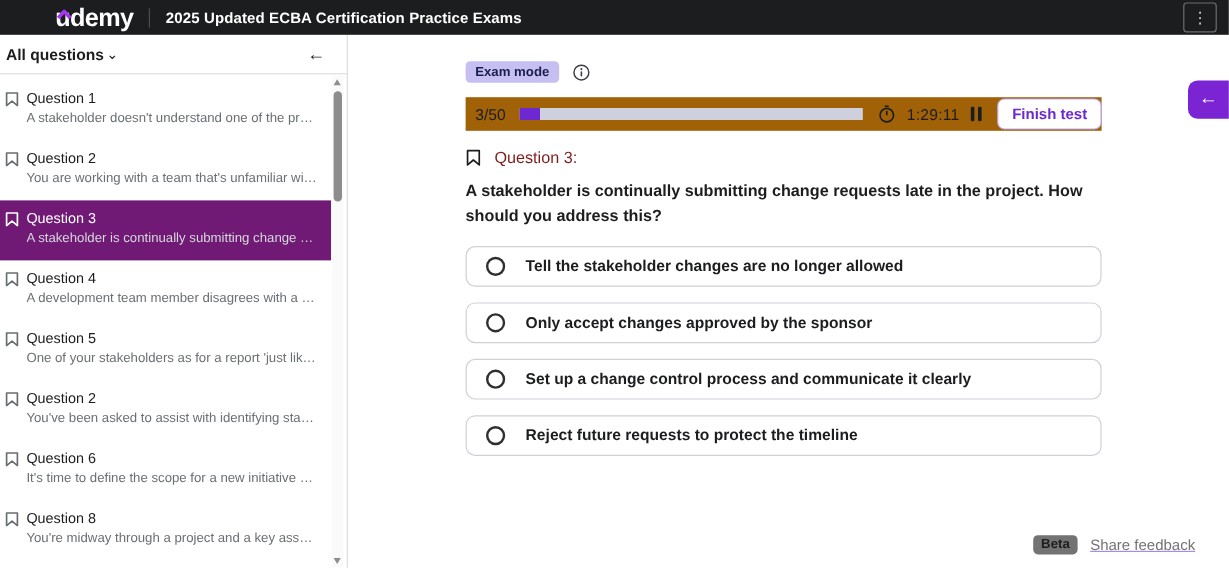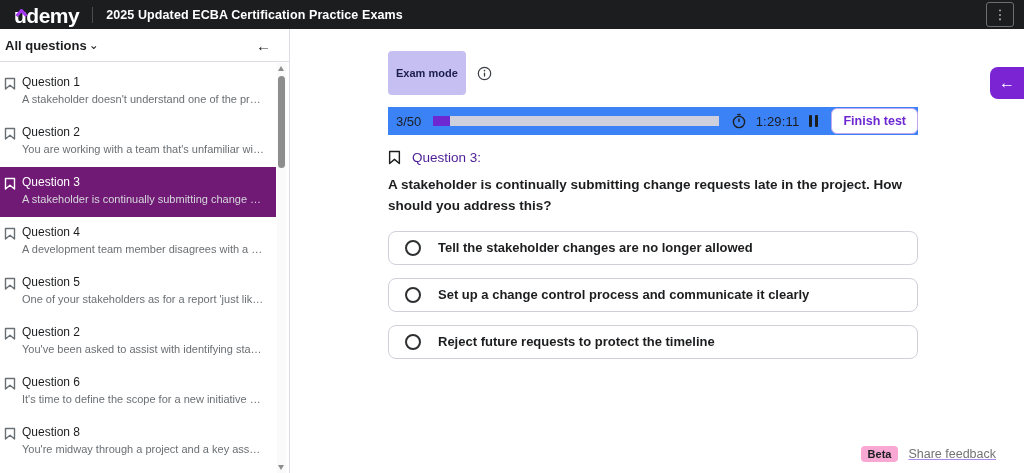--- a/index.html
+++ b/index.html
@@ -1,21 +1,21 @@
 <!DOCTYPE html>
 <html><head>
 <meta charset="utf-8">
 <style>
   * { margin:0; padding:0; box-sizing:border-box; }
   html,body { width:1024px; height:473px; overflow:hidden; background:#fff;
     font-family:"Liberation Sans", sans-serif; }
 
   
   .header { position:absolute; left:0; top:0; width:1024px; height:29px;
-    background:#1c1d1f; display:flex; align-items:center; overflow:hidden; z-index:30; }
+    background:#1c1d1f; display:flex; align-items:center; overflow:hidden; z-index:30;padding-left:32px; }
   .logo { position:relative; margin-left:14px; color:#fff; font-weight:700;
     font-size:21px; letter-spacing:-0.5px; line-height:1; padding-top:2px; }
   .logo-caret { position:absolute; top:-4px; left:1px; }
   .header-divider { width:1px; height:16px; background:#4a4c4f; margin:0 13px 0 13px; }
   .header-title { color:#fff; font-size:12.5px; font-weight:700; letter-spacing:0.1px; }
   .kebab-btn { margin-left:auto; margin-right:10px; width:28px; height:25px;
     border:1px solid #6a6f73; border-radius:3px; color:#d4d6d8; font-size:13px;
     display:flex; align-items:center; justify-content:center; cursor:pointer;
     background:transparent; line-height:1; }
 
@@ -52,50 +52,50 @@
   .scroll-down { position:absolute; bottom:3px; left:1px; width:0; height:0;
     border-left:3.5px solid transparent; border-right:3.5px solid transparent;
     border-top:5px solid #8d8d8d; }
 
   
   .main { position:absolute; left:291px; top:29px; right:0; bottom:0; background:#fff; }
   .content { width:530px; margin-left:97px; padding-top:22px; }
 
   .badge-row { display:flex; align-items:center; gap:11px; }
   .exam-badge { background:#c5bff2; color:#1c1d4f; font-size:11px; font-weight:700;
-    padding:16px 8px; border-radius:4px; line-height:1.1; }
-
-  .progress-row { margin-top:12px; height:28px; background:#3b82f6; display:flex;
+    padding:3px 8px; border-radius:4px; line-height:1.1; }
+
+  .progress-row { margin-top:12px; height:28px; background:#a16207; display:flex;
     align-items:center; padding-left:8px; gap:9px; }
   .counter { font-size:13px; color:#1c1d1f; }
   .track { flex:1; height:10px; background:#cfd0dd; margin:0 3px; position:relative; }
   .fill { height:10px; background:#6d28d2; width:6%; }
   .time-label { font-size:13px; color:#1c1d1f; letter-spacing:0.2px; }
   .pause { display:flex; gap:3px; margin:0 4px 0 1px; cursor:pointer; }
   .pause span { width:3px; height:12px; background:#1c1d1f; border-radius:1px; }
   .finish-btn { height:26px; padding:0 11px; background:#fff; border:1px solid #c3a8ef;
     border-radius:6px; color:#6d28d2; font-weight:700; font-size:12.5px; cursor:pointer;
     font-family:"Liberation Sans", sans-serif; }
 
   .q-label-row { margin-top:15px; display:flex; align-items:center; gap:11px; }
-  .q-label { font-size:13.5px; color:#4c1d95; }
+  .q-label { font-size:13.5px; color:#7f1d1d; }
   .question-text { margin-top:10px; font-size:13.5px; font-weight:700; color:#1c1d1f;
     line-height:1.55; }
 
   .options { margin-top:14px; }
   .option { height:34px; border:1px solid #cfd0da; border-radius:8px; display:flex;
     align-items:center; padding:0 12px 0 16px; gap:17px; margin-bottom:13px;
     background:#fff; cursor:pointer; }
   .radio { width:16px; height:16px; border:2px solid #2d2f31; border-radius:50%;
     background:#fff; flex:0 0 auto; }
   .option-label { font-size:13px; font-weight:700; color:#1c1d1f;text-align:center; }
 
   .main-footer { position:absolute; right:28px; bottom:11px; display:flex;
     align-items:center; gap:10px; }
-  .beta-badge { background:#f9a8d4; color:#1c1d1f; font-size:11px; font-weight:700;
+  .beta-badge { background:#737373; color:#1c1d1f; font-size:11px; font-weight:700;
     padding:2px 7px; border-radius:4px; }
   .share-link { font-size:12.5px; color:#737373; text-decoration:underline;
     text-decoration-color:#a98ae5; cursor:pointer; }
 
   .drawer-btn { position:absolute; right:0; top:67px; width:34px; height:32px;
     background:#7b24d4; border:none; border-radius:8px 0 0 8px; color:#fff;
     font-size:16px; cursor:pointer; display:flex; align-items:center;
     justify-content:center; z-index:40; font-family:"Liberation Sans", sans-serif; }
 </style>
 </head>
@@ -253,20 +253,24 @@
 
     <div class="question-text">A stakeholder is continually submitting change requests late in the project. How should you address this?</div>
 
     <div class="options">
       <div class="option">
         <span class="radio"></span>
         <span class="option-label">Tell the stakeholder changes are no longer allowed</span>
       </div>
       <div class="option">
         <span class="radio"></span>
+        <span class="option-label">Only accept changes approved by the sponsor</span>
+      </div>
+      <div class="option">
+        <span class="radio"></span>
         <span class="option-label">Set up a change control process and communicate it clearly</span>
       </div>
       <div class="option">
         <span class="radio"></span>
         <span class="option-label">Reject future requests to protect the timeline</span>
       </div>
     </div>
   </div>
 
   <div class="main-footer">

